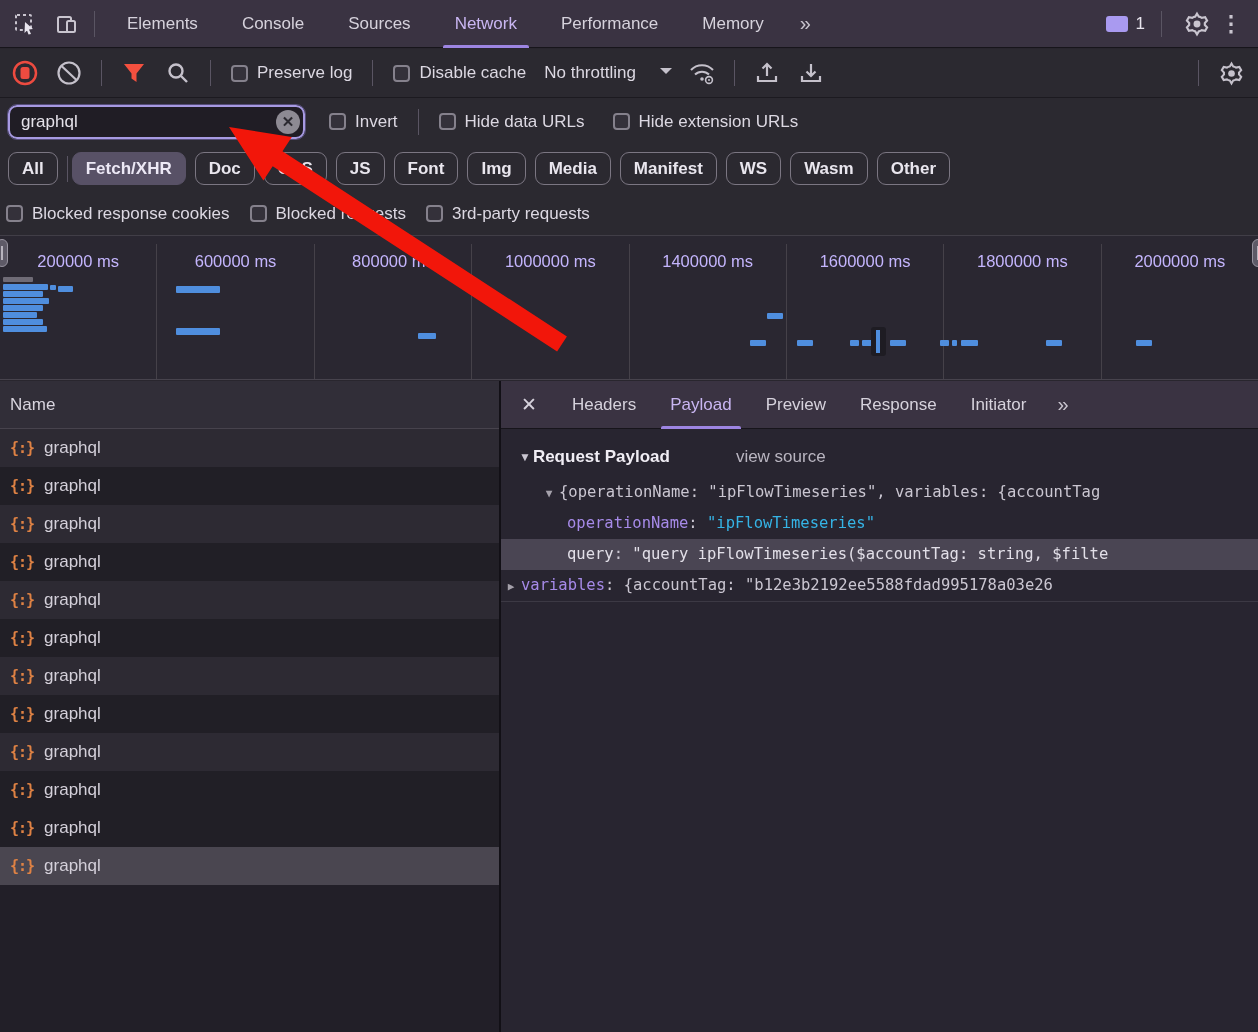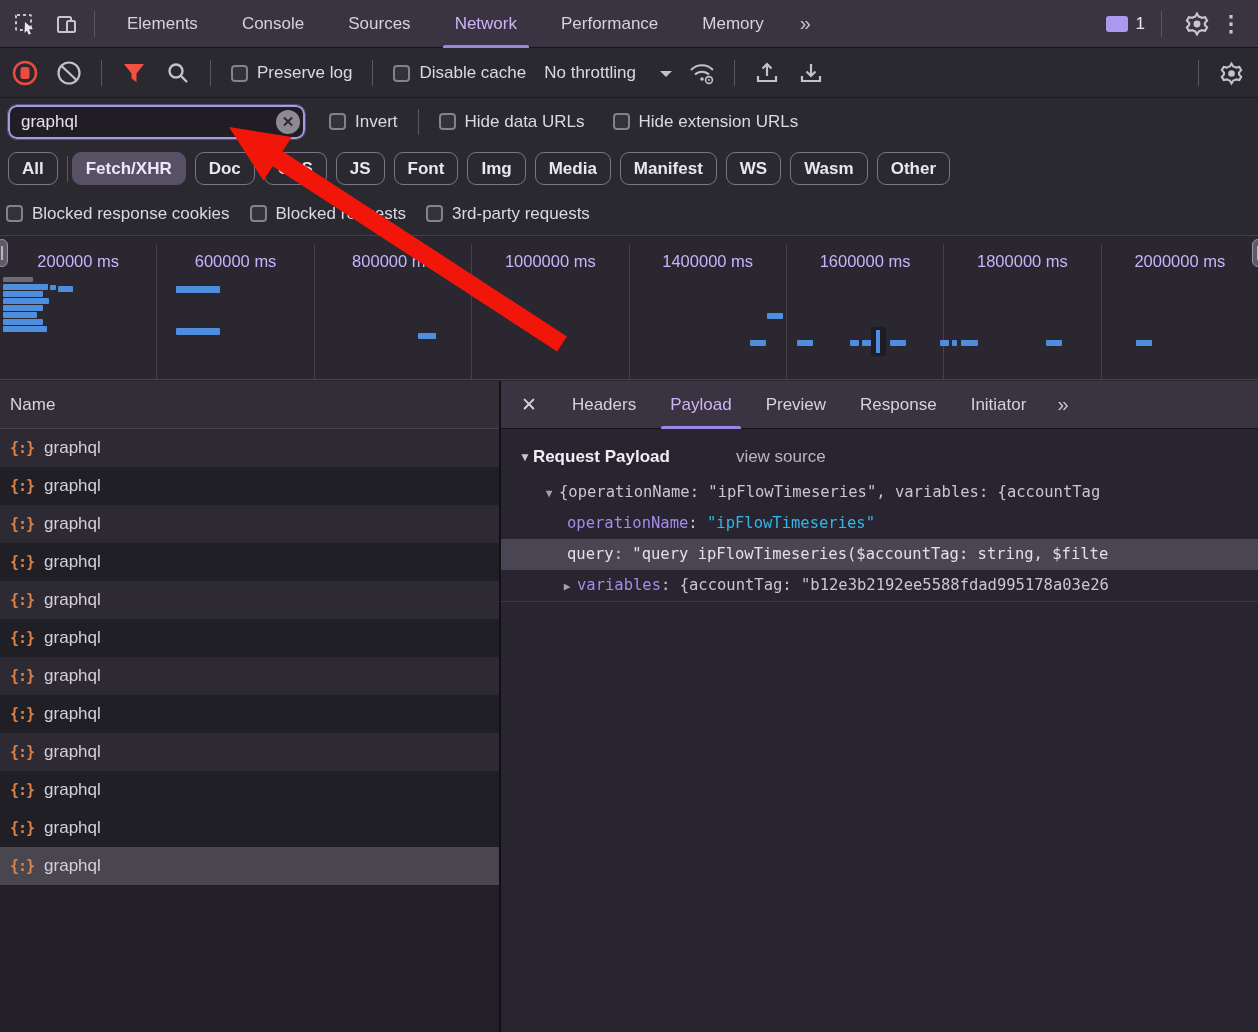--- a/index.html
+++ b/index.html
@@ -23,21 +23,21 @@
   .bubble::after { content:""; position:absolute; left:3px; bottom:-5px; border:5px solid transparent; border-top-color:#a99af0; border-left-width:3px; border-right-width:3px; }
   .bubble-count { color:#e8e5ee; margin:0 6px 0 8px; font-size:17px; }
   .kebab { color:#c9c5cf; font-size:22px; font-weight:bold; padding:0 16px 0 6px; }
   
   .toolbar { position:absolute; left:0; top:49px; width:100%; height:49px;
     background:#2b2930; display:flex; align-items:center; border-bottom:1px solid #1c1a20; }
   .tb-icon { width:30px; height:30px; display:flex; align-items:center; justify-content:center; margin:0 7px; }
   .cb { flex:0 0 auto; width:17px; height:17px; border:2px solid #85818c; border-radius:4px; background:#34313a; margin-right:9px; }
   .cb-label { color:#dcd8e2; white-space:nowrap; }
   .cb-group { display:flex; align-items:center; margin:0 10px; }
-  .throttle { display:flex; align-items:flex-end; margin:0 8px; color:#dcd8e2; }
+  .throttle { display:flex; align-items:flex-start; margin:0 8px; color:#dcd8e2; }
   .dd-arrow { width:0; height:0; border:6px solid transparent; border-top-color:#c5c1cb; margin-left:24px; margin-top:5px; }
   .toolbar .spacer { flex:1; }
   
   .filter-row { position:absolute; left:0; top:98px; width:100%; height:47px;
     background:#2b2930; display:flex; align-items:center; }
   .filter-input-wrap { position:relative; width:297px; height:34px; margin-left:8px; }
   .filter-input { width:100%; height:100%; background:#201d25; border:2px solid #a79ae2; outline:1px solid #564e7a;
     border-radius:9px; color:#e5e2ea; font-size:17px; padding:0 34px 0 11px; font-family:"Liberation Sans",sans-serif; }
   .clear-btn { position:absolute; right:5px; top:5px; width:24px; height:24px; border-radius:50%; background:#8d8a93;
     color:#2b2930; font-size:15px; font-weight:bold; display:flex; align-items:center; justify-content:center; }
@@ -376,21 +376,21 @@
         </div>
 
         <div class="pl-line mono" style="padding-left:66px">
           <span class="key">operationName</span><span class="plain">: </span><span class="str">"ipFlowTimeseries"</span>
         </div>
 
         <div class="pl-line mono sel-line" style="padding-left:66px">
           <span class="key">query</span><span class="plain">: </span><span class="str">"query ipFlowTimeseries($accountTag: string, $filte</span>
         </div>
 
-        <div class="pl-line mono" style="padding-left:56px">
+        <div class="pl-line mono" style="">
           <span class="caret">▶</span><span class="key">variables</span><span class="plain">: </span><span class="plain">{accountTag: "b12e3b2192ee5588fdad995178a03e26</span>
         </div>
 
         <div class="pl-divider"></div>
       </div>
     </div>
   </div>
 
   <svg id="arrow-overlay" width="1258" height="1032" viewBox="0 0 1258 1032">
     <polygon points="229,127 291.8,136.9 282.5,151.2 566.9,336.5 557.1,351.5 272.7,166.2 263.4,180.5" fill="#f2160a"></polygon>

